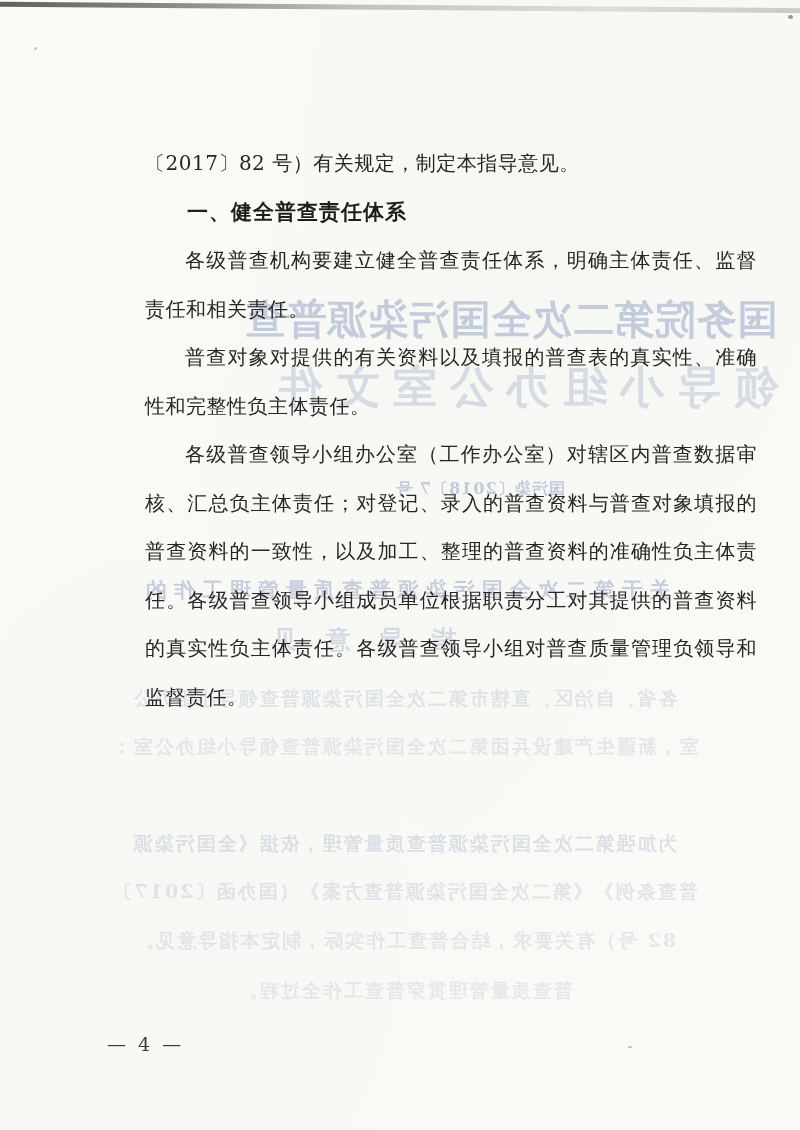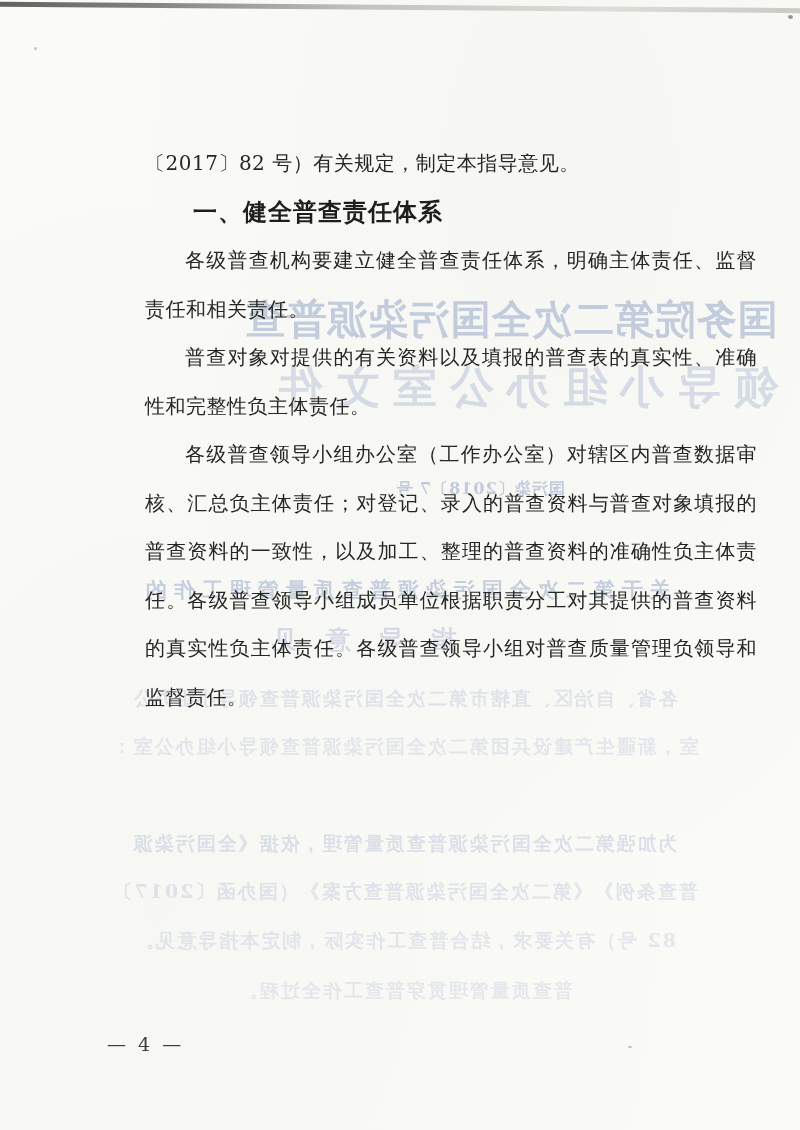--- a/index.html
+++ b/index.html
@@ -61,21 +61,21 @@
     font-size:20px;
     line-height:48.5px;
     text-align:justify;
     margin-left:45px;
   }
   .para{margin:0;letter-spacing:.5px;}
   .para.indent{text-indent:2em;}
   .para.heading{
     font-family:"Liberation Sans","DejaVu Sans",sans-serif;
     font-weight:bold;
-    font-size:24px;
+    font-size:21px;
     letter-spacing:1px;
     text-align:left;
     color:#1e1e1c;
   }
   .footer{
     position:absolute;top:1033px;left:107px;
     font-size:19px;color:#3d3d3b;letter-spacing:3px;
     font-family:"DejaVu Serif","Liberation Serif",serif;
   }
 </style>

